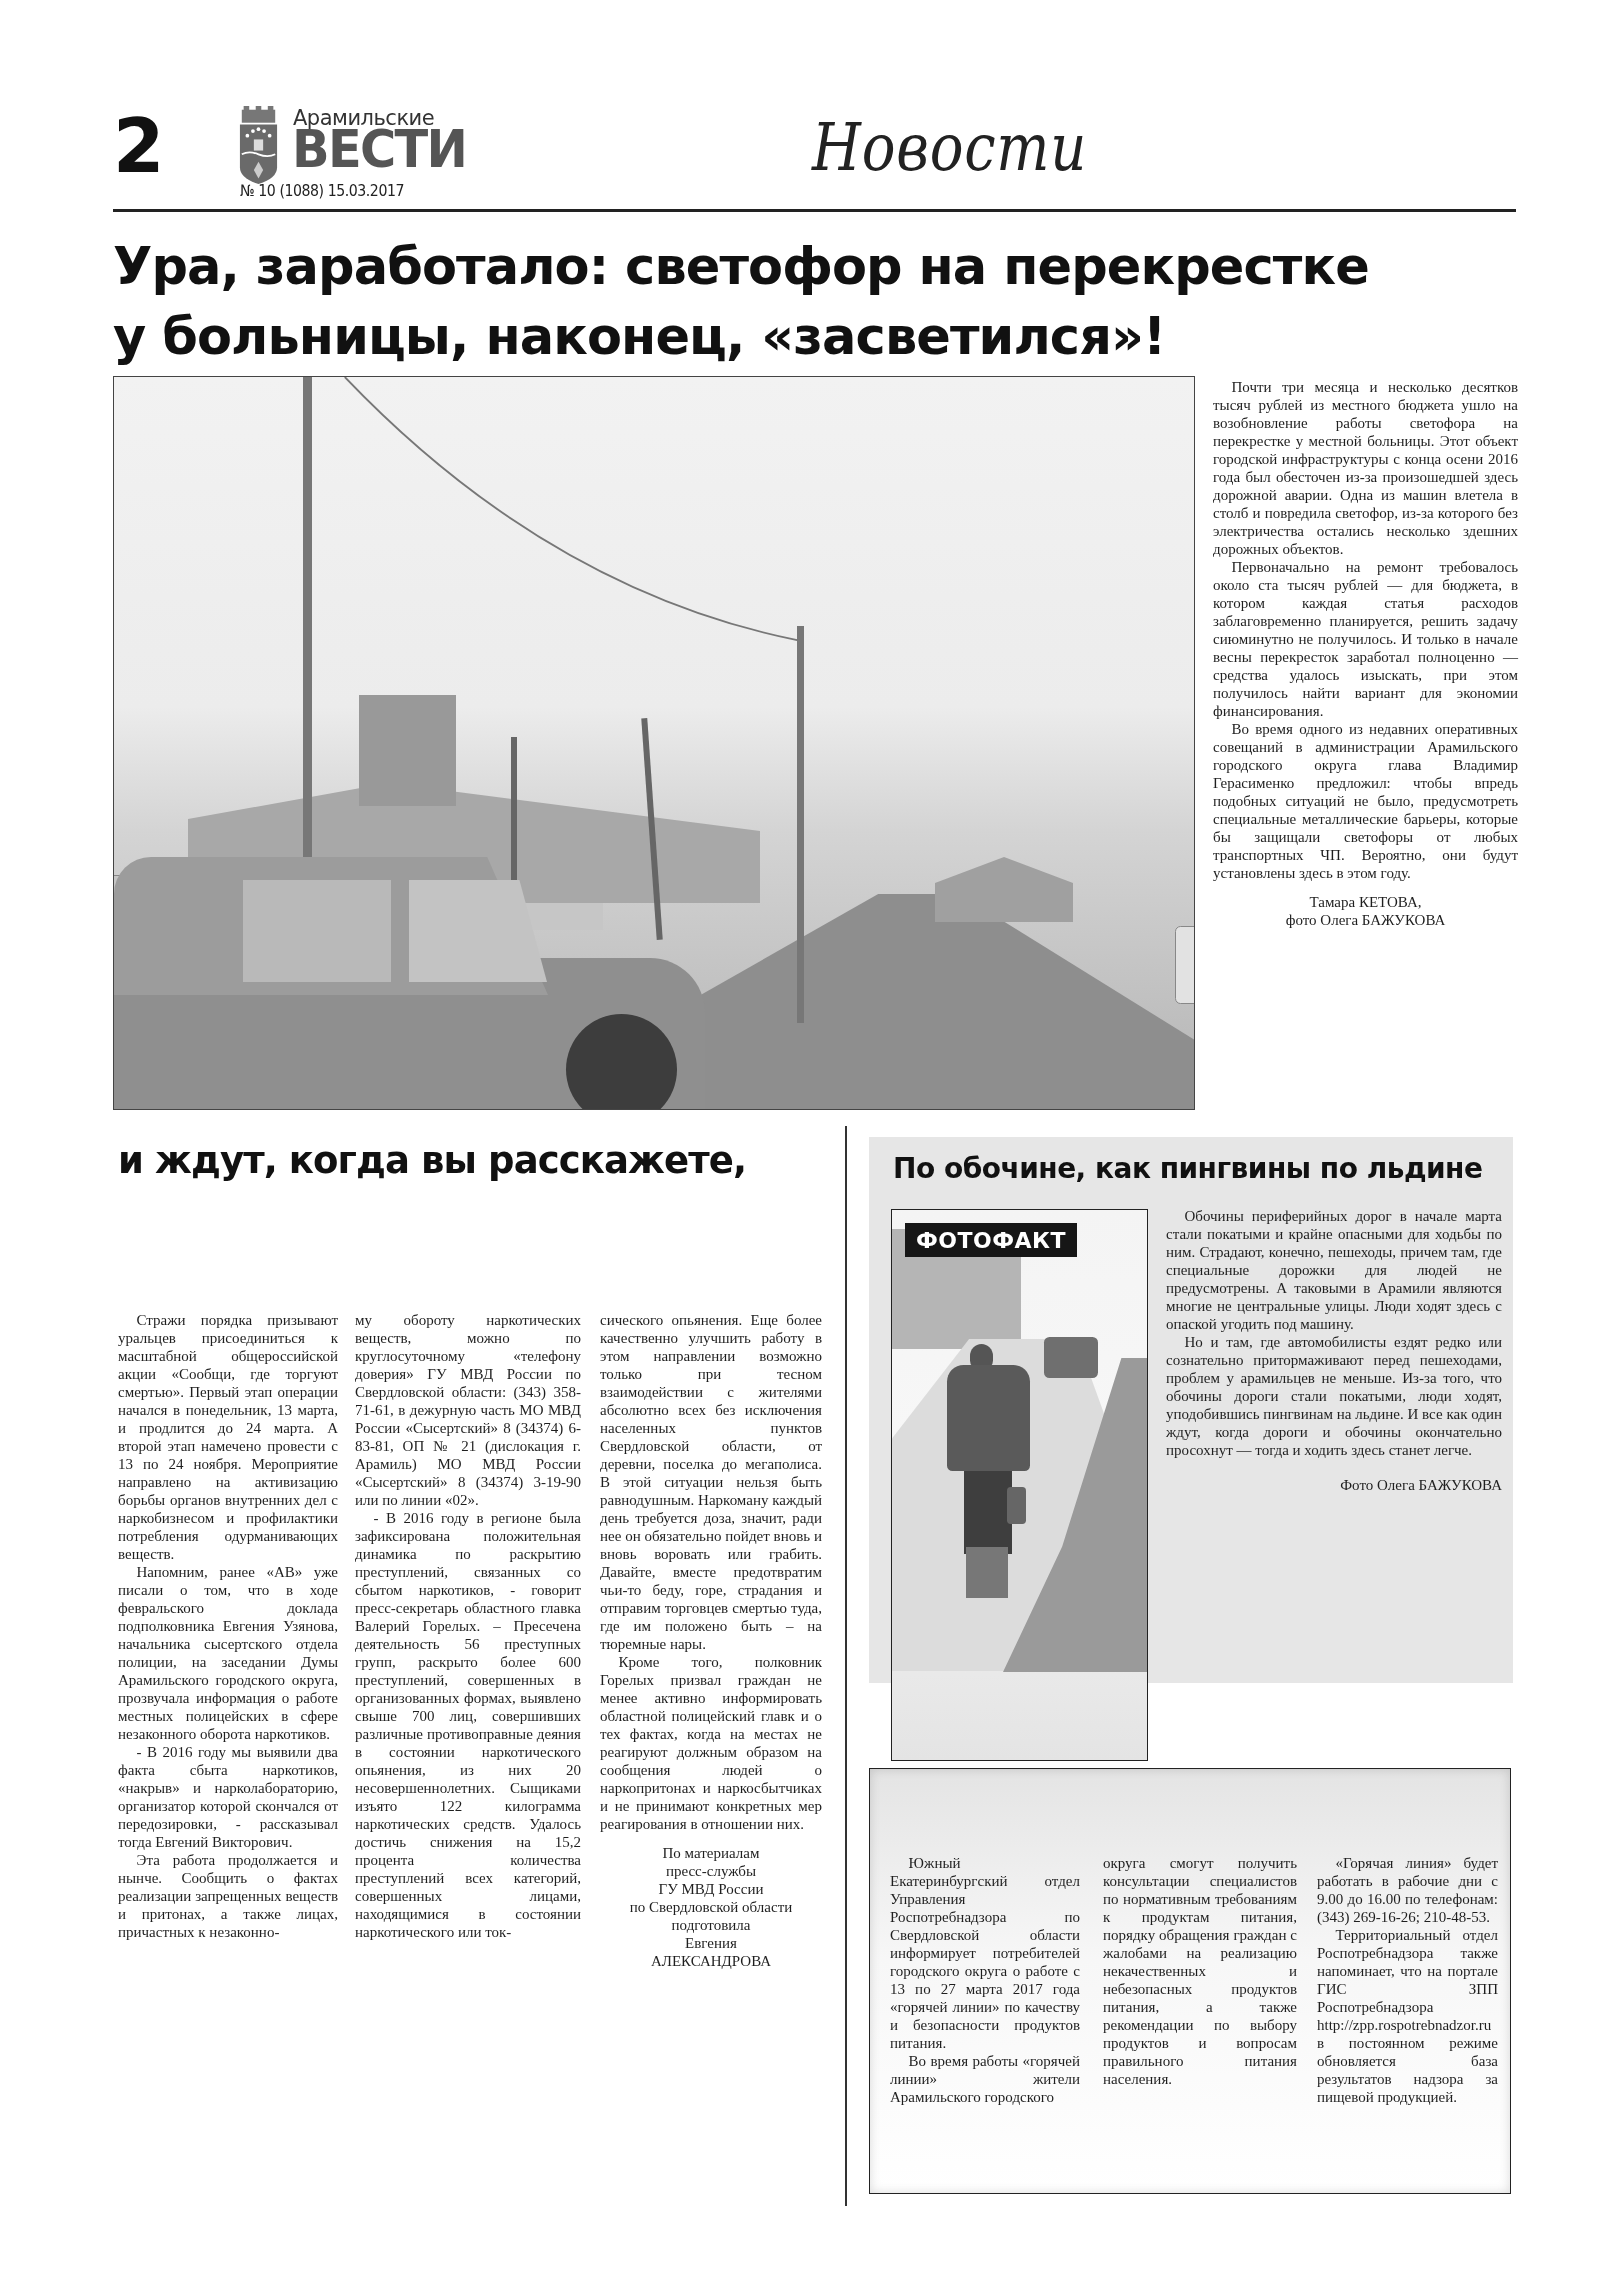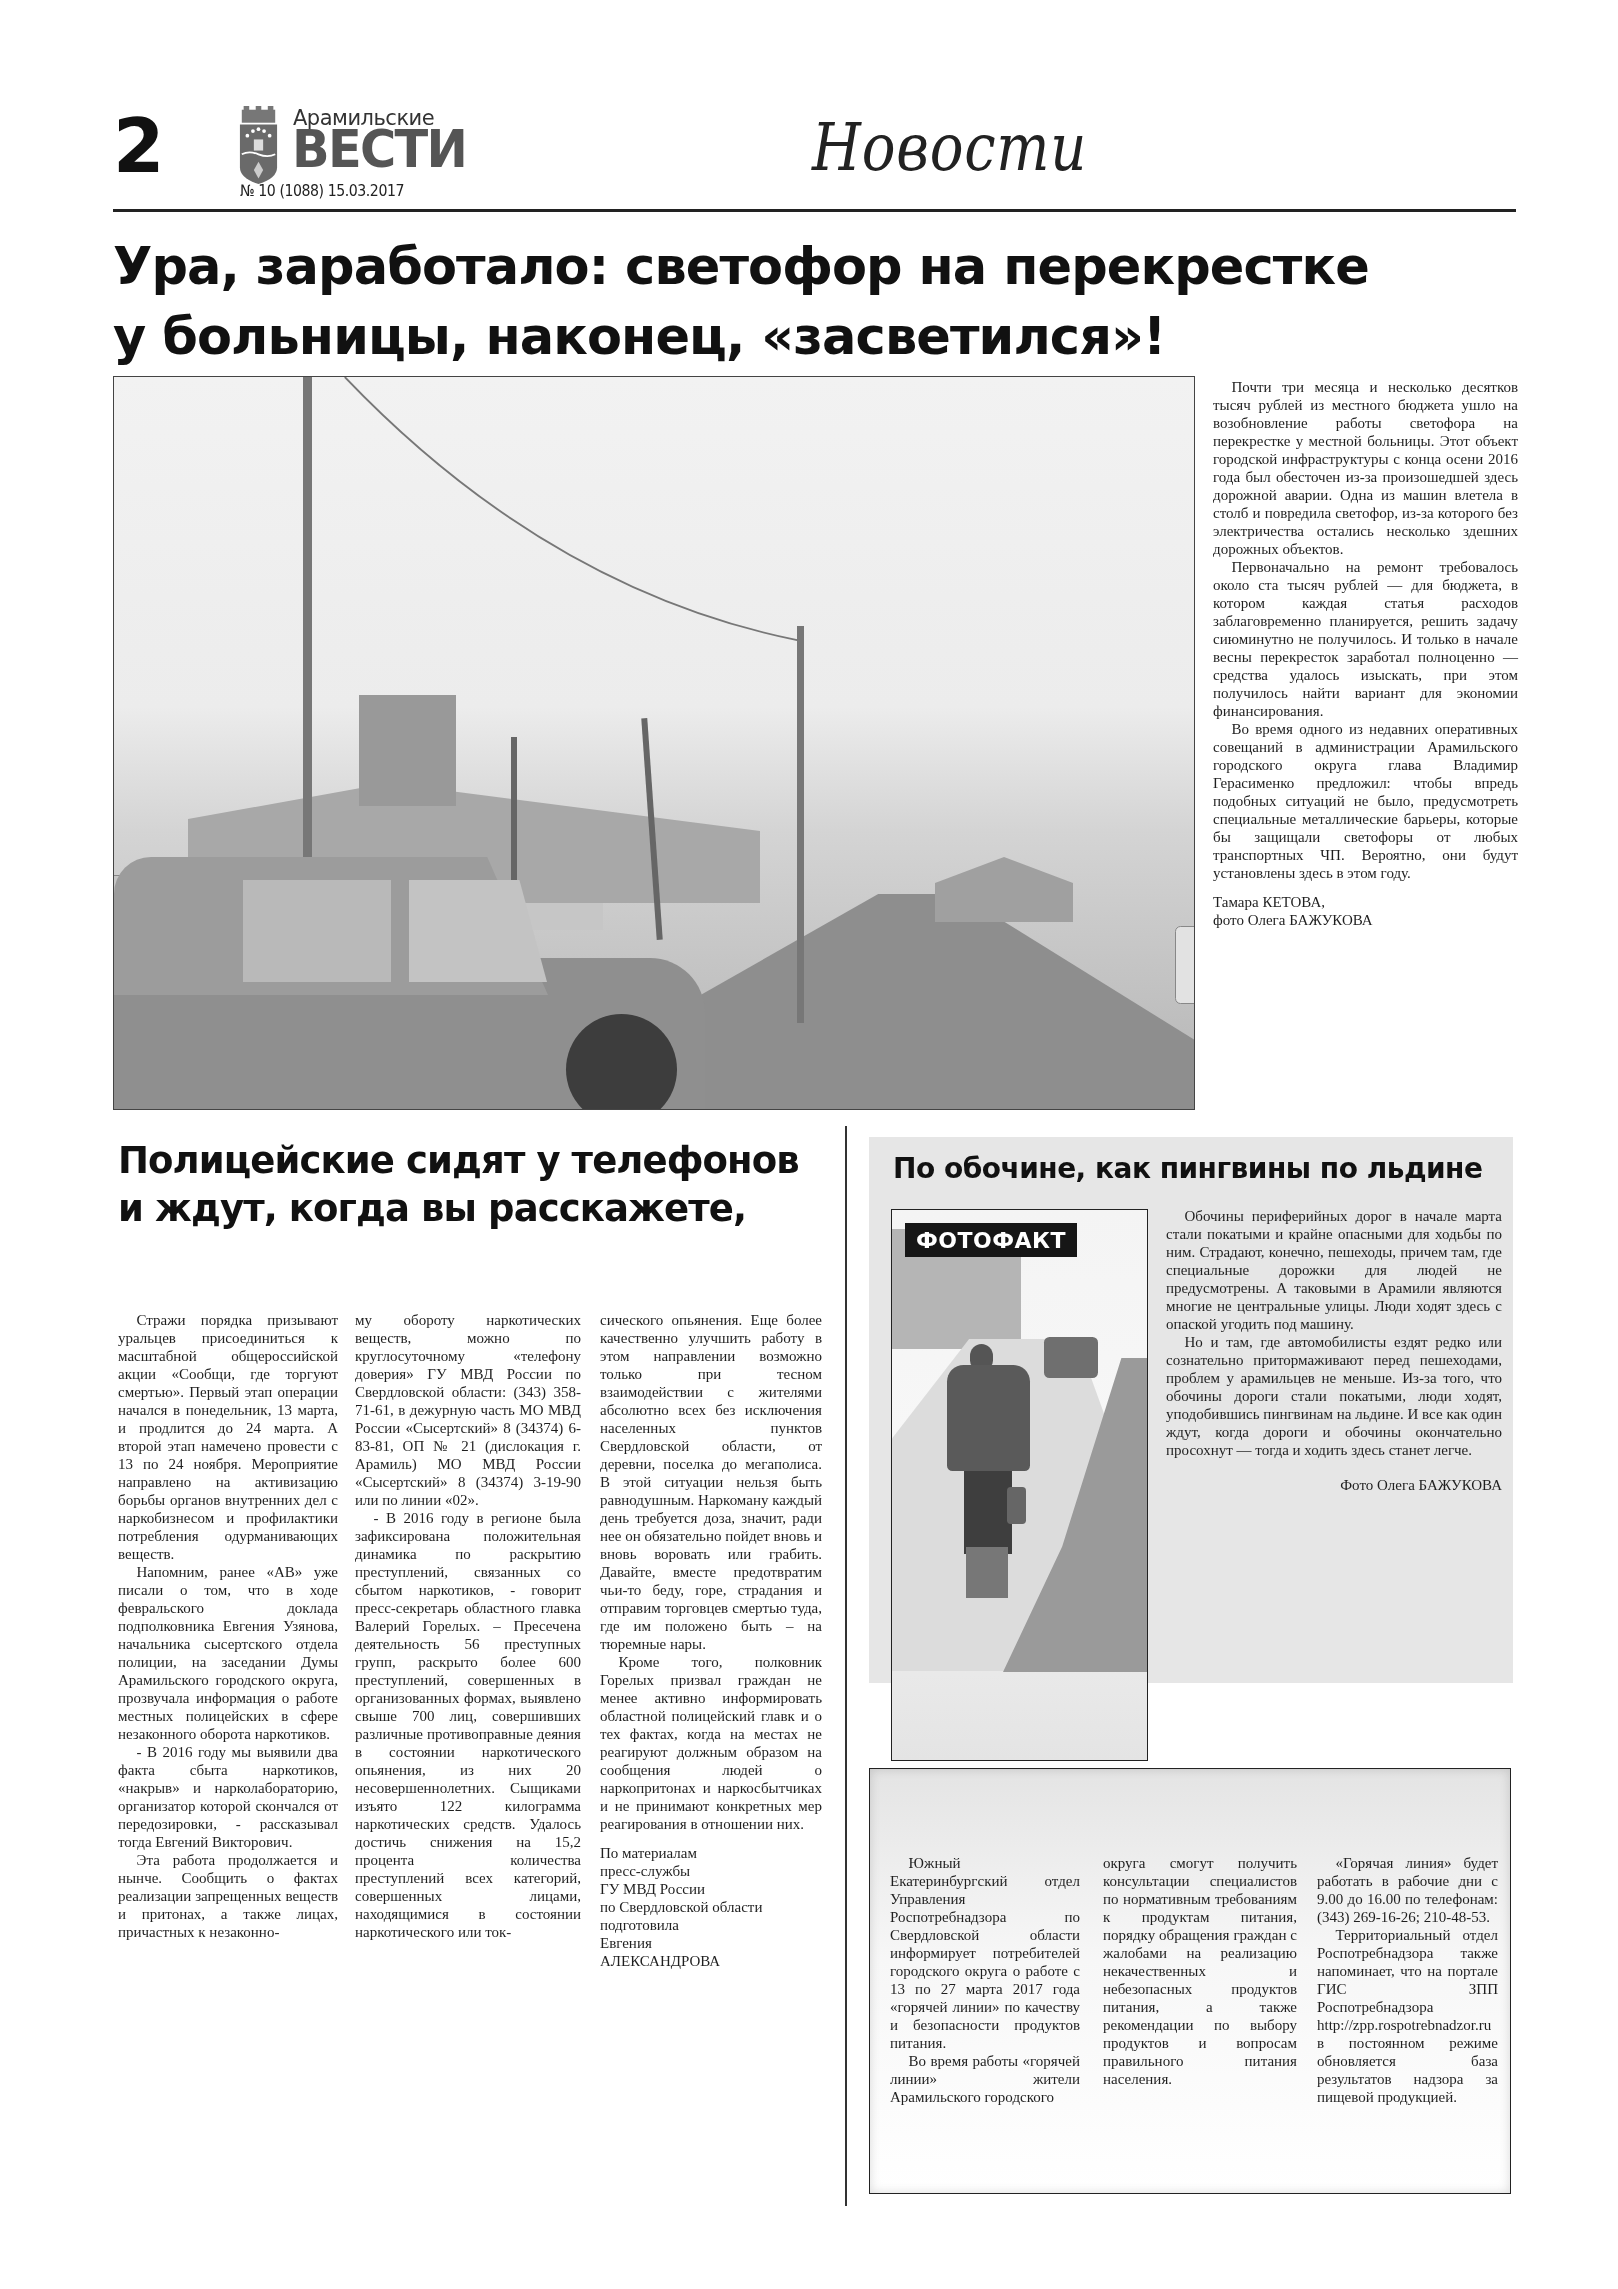--- a/index.html
+++ b/index.html
@@ -19,21 +19,21 @@
   
   .headline-main { position: absolute; left: 113px; top: 231px; width: 1403px; font-family: "DejaVu Sans", sans-serif; font-weight: bold; font-size: 52px; line-height: 70px; color: #111; letter-spacing: -0.9px; transform: scaleX(0.98); transform-origin: left; }
 
   
   .photo-main { position: absolute; left: 113px; top: 376px; width: 1082px; height: 734px; border: 0.9px solid #444; overflow: hidden; background: linear-gradient(#f2f2f2 0%, #ececec 45%, #d4d4d4 62%, #b4b4b4 100%); }
   .p-shape { position: absolute; }
 
   .body-text { font-family: "Liberation Serif", serif; font-size: 15px; line-height: 18px; text-align: justify; color: #1f1f1f; }
   .body-text p { text-indent: 18.5px; }
   .signature { text-align: right; margin-top: 11px; }
-  .signature div { text-align: left; }
+  .signature div { text-align: center; }
 
   .col-art1 { position: absolute; left: 1213px; top: 378px; width: 305px; }
 
   
   .headline-police { position: absolute; left: 118px; top: 1137px; width: 711px; font-family: "DejaVu Sans", sans-serif; font-weight: bold; font-size: 37px; line-height: 48px; color: #111; letter-spacing: -0.9px; }
   .col-pol { position: absolute; top: 1311px; }
   .col-pol.c1 { left: 118px; width: 220px; }
   .col-pol.c2 { left: 355px; width: 226px; }
   .col-pol.c3 { left: 600px; width: 222px; }
   .vrule { position: absolute; left: 845px; top: 1126px; width: 1.8px; height: 1080px; background: #333; }
@@ -120,21 +120,20 @@
   <p>Почти три месяца и несколько десятков тысяч рублей из местного бюджета ушло на возобновление работы светофора на перекрестке у местной больницы. Этот объект городской инфраструктуры с конца осени 2016 года был обесточен из-за произошедшей здесь дорожной аварии. Одна из машин влетела в столб и повредила светофор, из-за которого без электричества остались несколько здешних дорожных объектов.</p>
   <p>Первоначально на ремонт требовалось около ста тысяч рублей — для бюджета, в котором каждая статья расходов заблаговременно планируется, решить задачу сиюминутно не получилось. И только в начале весны перекресток заработал полноценно — средства удалось изыскать, при этом получилось найти вариант для экономии финансирования.</p>
   <p>Во время одного из недавних оперативных совещаний в администрации Арамильского городского округа глава Владимир Герасименко предложил: чтобы впредь подобных ситуаций не было, предусмотреть специальные металлические барьеры, которые бы защищали светофоры от любых транспортных ЧП. Вероятно, они будут установлены здесь в этом году.</p>
   <div class="signature">
     <div>Тамара КЕТОВА,</div>
     <div>фото Олега БАЖУКОВА</div>
   </div>
 </div>
 
 <h2 class="headline-police">
-  <div>Полицейские сидят у телефонов</div>
   <div>и ждут, когда вы расскажете,</div>
 </h2>
 
 <div class="col-pol c1 body-text">
   <p>Стражи порядка призывают уральцев присоединиться к масштабной общероссийской акции «Сообщи, где торгуют смертью». Первый этап операции начался в понедельник, 13 марта, и продлится до 24 марта. А второй этап намечено провести с 13 по 24 ноября. Мероприятие направлено на активизацию борьбы органов внутренних дел с наркобизнесом и профилактики потребления одурманивающих веществ.</p>
   <p>Напомним, ранее «АВ» уже писали о том, что в ходе февральского доклада подполковника Евгения Узянова, начальника сысертского отдела полиции, на заседании Думы Арамильского городского округа, прозвучала информация о работе местных полицейских в сфере незаконного оборота наркотиков.</p>
   <p>- В 2016 году мы выявили два факта сбыта наркотиков, «накрыв» и нарколабораторию, организатор которой скончался от передозировки, - рассказывал тогда Евгений Викторович.</p>
   <p>Эта работа продолжается и нынче. Сообщить о фактах реализации запрещенных веществ и притонах, а также лицах, причастных к незаконно-</p>
 </div>
 <div class="col-pol c2 body-text">

